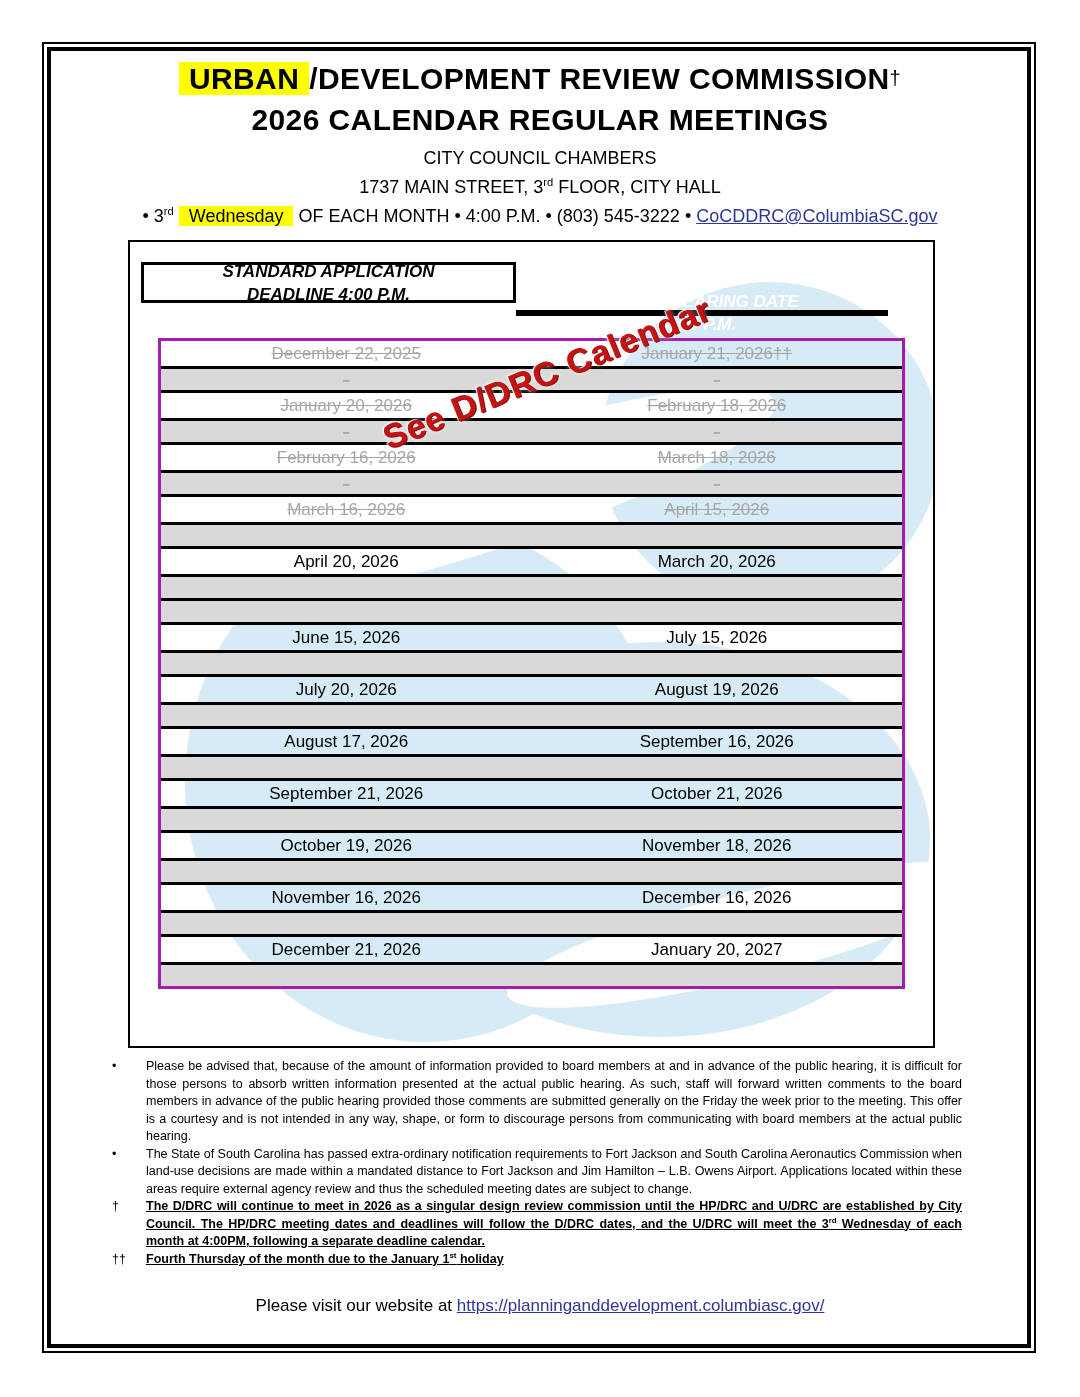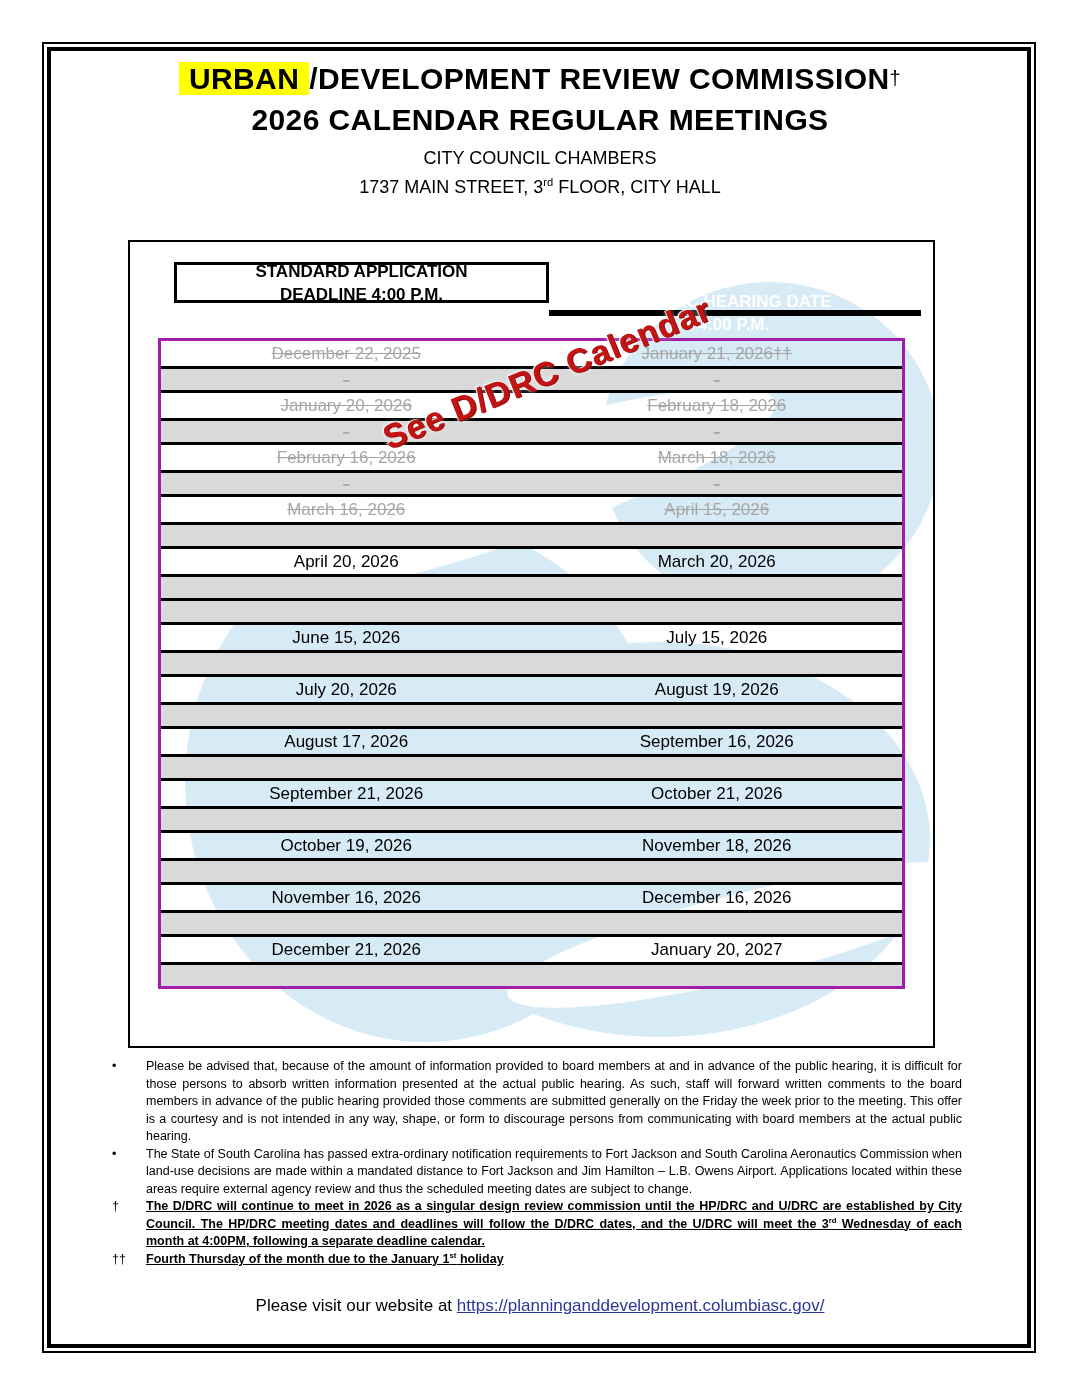--- a/index.html
+++ b/index.html
@@ -23,21 +23,21 @@
   
   .boxed {position:absolute; left:128px; top:240px; width:807px; height:808px; border:2px solid #000; box-sizing:border-box; background:#fff; overflow:hidden;}
   .wm-blob {position:absolute; border-radius:50%; background:var(--watermark); z-index:0;}
   .wm-b1 {left:470px; top:40px; width:340px; height:330px;}
   .wm-b2 {left:55px; top:280px; width:480px; height:520px;}
   .wm-b3 {left:260px; top:400px; width:540px; height:395px;}
   .wm-cut {position:absolute; background:#fff; border-radius:50%; z-index:0;}
   .wm-c1 {left:40px; top:200px; width:620px; height:110px; transform:rotate(-18deg);}
   .wm-c2 {left:370px; top:650px; width:500px; height:85px; transform:rotate(-14deg);}
 
-  .cal-header {position:absolute; left:44px; top:20px; width:747px; height:41px; display:flex; z-index:2;}
+  .cal-header {position:absolute; left:11px; top:20px; width:747px; height:41px; display:flex; z-index:2;font-style:italic;}
   .cal-cell {flex:1; display:flex; flex-direction:column; justify-content:center; text-align:center; font-size:17px; font-weight:600; line-height:23px; border:3px solid #000; box-sizing:border-box;}
   .cal-left {background:#fff; color:#000;}
   .cal-right {background:#000; color:#fff; border-left:none;margin-top:48px;}
 
   .dates {position:absolute; left:28px; top:96px; width:747px; border:3px solid #a21caf; box-sizing:border-box; z-index:2; background:transparent;}
   .row {display:flex; border-bottom:3px solid #000;}
   .row:last-child {border-bottom:none;}
   .cell {flex:1; display:flex; align-items:center; justify-content:center; font-size:17px;}
   .row.date .cell {height:25px; font-weight:400;}
   .row.struck .cell {height:25px; color:var(--struck); text-decoration:line-through;}
@@ -66,20 +66,21 @@
 
   <div class="frame-outer">
     <div class="frame-inner"></div>
   </div>
 
   <div class="header-block">
     <div class="title"><span class="hl">URBAN</span><span>/DEVELOPMENT REVIEW COMMISSION</span><span class="dagger">†</span></div>
     <div class="title">2026 CALENDAR REGULAR MEETINGS</div>
     <div class="sub first">CITY COUNCIL CHAMBERS</div>
     <div class="sub"><span>1737 MAIN STREET, 3</span><sup>rd</sup><span> FLOOR, CITY HALL</span></div>
+    <div class="sub"><span>• 3</span><sup>rd</sup><span> </span><span class="hl">Wednesday</span><span> OF EACH MONTH • 4:00 P.M. • (803) 545-3222 • </span><a class="link">CoCDDRC@ColumbiaSC.gov</a></div>
   </div>
 
   <div class="boxed">
     <div class="wm-blob wm-b1"></div>
     <div class="wm-blob wm-b2"></div>
     <div class="wm-blob wm-b3"></div>
     <div class="wm-cut wm-c1"></div>
     <div class="wm-cut wm-c2"></div>
 
     <div class="cal-header">

